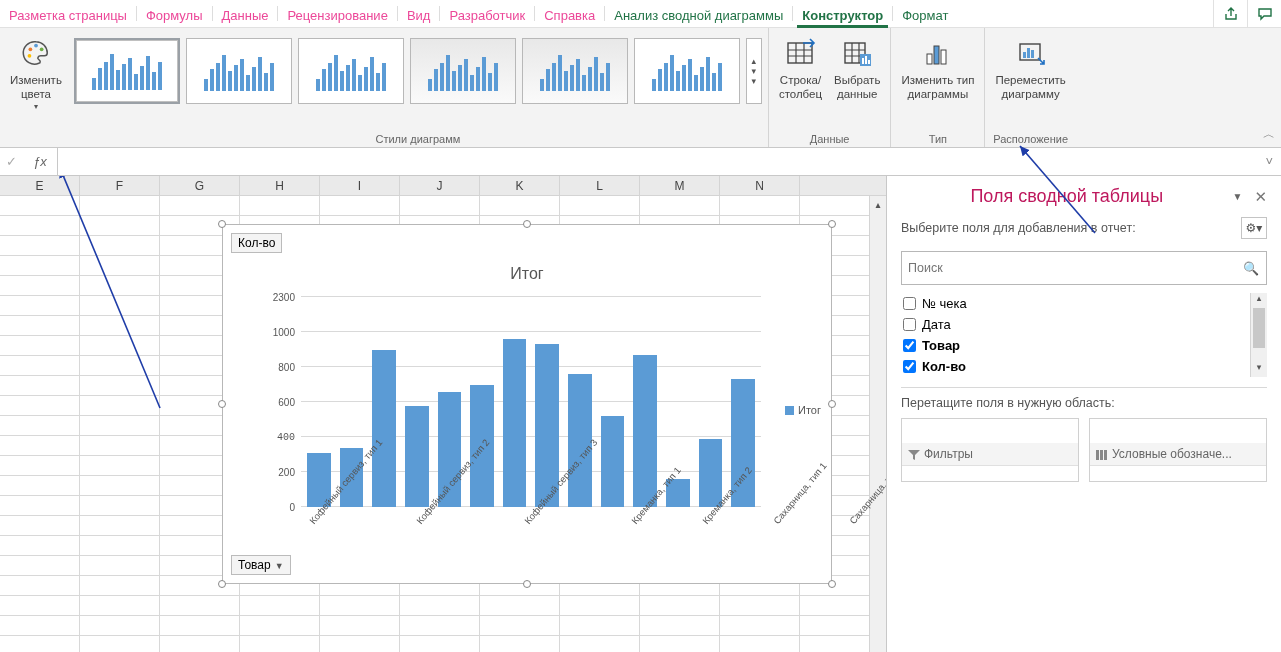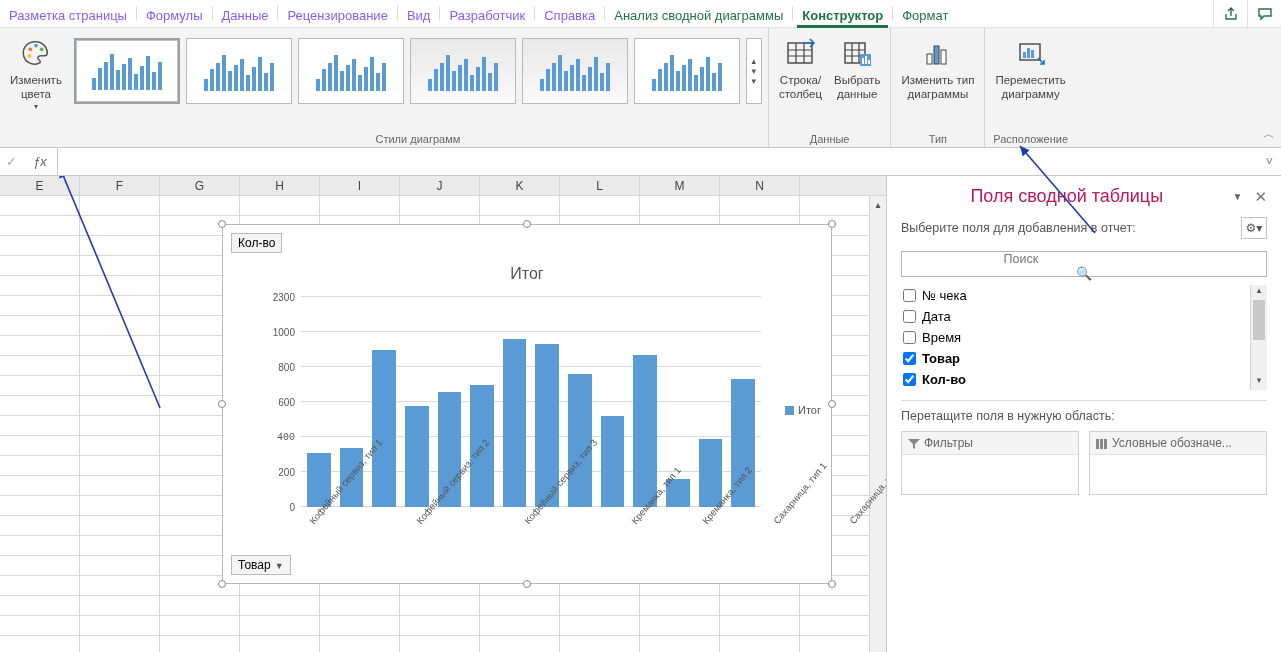--- a/index.html
+++ b/index.html
@@ -1,20 +1,20 @@
 <!DOCTYPE html>
 <html><head>
 <meta charset="utf-8">
 <style>
 * { box-sizing: border-box; margin: 0; padding: 0; font-family: 'Segoe UI', Tahoma, sans-serif; }
 body { background: #fff; width: 1281px; height: 652px; overflow: hidden; position: relative; }
 
 
 .tabbar { height: 28px; display: flex; align-items: stretch; border-bottom: 1px solid #e1e1e1; background: #fff; padding-left: 0; position: relative; }
-.tab { padding: 4px 9px 0; font-size: 13px; color: #8b5cf6; cursor: pointer; display: flex; align-items: center; position: relative; }
+.tab { padding: 4px 9px 0; font-size: 13px; color: #ec4899; cursor: pointer; display: flex; align-items: center; position: relative; }
 .tab.green { color: #217346; }
 .tab.active-green { color: #217346; font-weight: 600; }
 .tab.active-green::after { content: ""; position: absolute; left: 4px; right: 4px; bottom: -1px; height: 3px; background: #217346; }
 .tab-icons { margin-left: auto; display: flex; gap: 0; }
 .tab-icon-btn { width: 34px; display: flex; align-items: center; justify-content: center; color: #217346; cursor: pointer; border-left: 1px solid #e1e1e1; }
 .tab-sep { width: 1px; background: #ddd; margin: 6px 0; }
 
 
 .ribbon { height: 120px; background: #f3f3f3; border-bottom: 1px solid #c8c8c8; display: flex; position: relative; }
 .rgroup { border-right: 1px solid #d4d4d4; display: flex; flex-direction: column; align-items: center; justify-content: flex-start; padding: 6px 6px 2px; position: relative; }
@@ -83,35 +83,35 @@
 .anno-arrow { position: absolute; pointer-events: none; }
 
 
 .pane { width: 395px; border-left: 1px solid #c8c8c8; background: #fff; display: flex; flex-direction: column; font-size: 13px; }
 .pane-head { padding: 10px 14px 6px; display: flex; align-items: center; }
 .pane-title { font-size: 18px; color: #be185d; flex: 1; text-align: center; }
 .pane-head .dd { font-size: 10px; color: #666; margin-right: 12px; cursor: pointer; }
 .pane-head .close { font-size: 15px; color: #777; cursor: pointer; }
 .pane-sub { padding: 4px 14px 8px; font-size: 12.5px; color: #555; display: flex; align-items: center; }
 .pane-sub .gear { margin-left: auto; width: 26px; height: 22px; border: 1px solid #c4c4c4; display: flex; align-items: center; justify-content: center; cursor: pointer; font-size: 12px; color: #555; }
-.pane-search { margin: 4px 14px 8px; height: 26px; border: 1px solid #b7b7b7; display: flex; align-items: center; padding: 0 6px; flex-direction: column; }
+.pane-search { margin: 4px 14px 8px; height: 26px; border: 1px solid #b7b7b7; display: flex; align-items: center; padding: 16px 6px; }
 .pane-search input { border: none; outline: none; flex: 1; font-size: 12.5px; }
 .pane-search .mag { color: #777; font-size: 13px; }
 .field-list { margin: 0 14px; border: 0; max-height: 130px; overflow: hidden; position: relative; }
 .field-item { display: flex; align-items: center; gap: 6px; font-size: 13px; padding: 3px 2px; }
 .field-item input { width: 13px; height: 13px; }
 .field-item.bold label { font-weight: 600; }
 .field-scroll { position: absolute; right: 0; top: 0; bottom: 0; width: 17px; background: #f0f0f0; border-left: 1px solid #d4d4d4; }
 .field-scroll .arrow { height: 15px; text-align: center; font-size: 9px; color: #555; cursor: pointer; }
 .field-scroll .thumb { position: absolute; left: 2px; right: 2px; top: 15px; height: 40px; background: #c8c8c8; }
 .pane-hr { height: 1px; background: #d8d8d8; margin: 10px 14px 8px; }
 .drag-hint { font-size: 12.5px; color: #555; padding: 0 14px 8px; }
 .drop-row { display: flex; gap: 10px; padding: 0 14px 10px; }
 .drop-box { flex: 1; border: 1px solid #d0d0d0; min-height: 64px; display: flex; flex-direction: column; }
-.drop-head { font-size: 12px; color: #666; padding: 4px 6px; display: flex; align-items: center; gap: 4px; background: #f4f4f4; border-bottom: 1px solid #e0e0e0; }
+.drop-head { font-size: 12px; color: #666; padding: 4px 6px; display: flex; align-items: center; gap: 4px; background: #f4f4f4; border-bottom: 1px solid #e0e0e0; margin-top: 24px; }
 .drop-head .ic { width: 12px; height: 10px; display: inline-block; }
 
 </style>
 </head>
 <body>
 
 <div class="tabbar">
   <div class="tab">Разметка страницы</div>
   <div class="tab-sep"></div>
   <div class="tab">Формулы</div>
@@ -759,24 +759,20 @@
     </div>
     <div class="field-list" id="field-list">
       <div class="field-item">
           <input type="checkbox" style="">
           <label>№ чека</label>
         </div>
         <div class="field-item">
           <input type="checkbox" style="">
           <label>Дата</label>
         </div>
-        <div class="field-item">
-          <input type="checkbox" style="">
-          <label>Время</label>
-        </div>
         <div class="field-item bold">
           <input type="checkbox" checked="" style="">
           <label>Товар</label>
         </div>
         <div class="field-item bold">
           <input type="checkbox" checked="" style="">
           <label>Кол-во</label>
         </div>
         <div class="field-scroll">
         <div class="arrow">▴</div>

